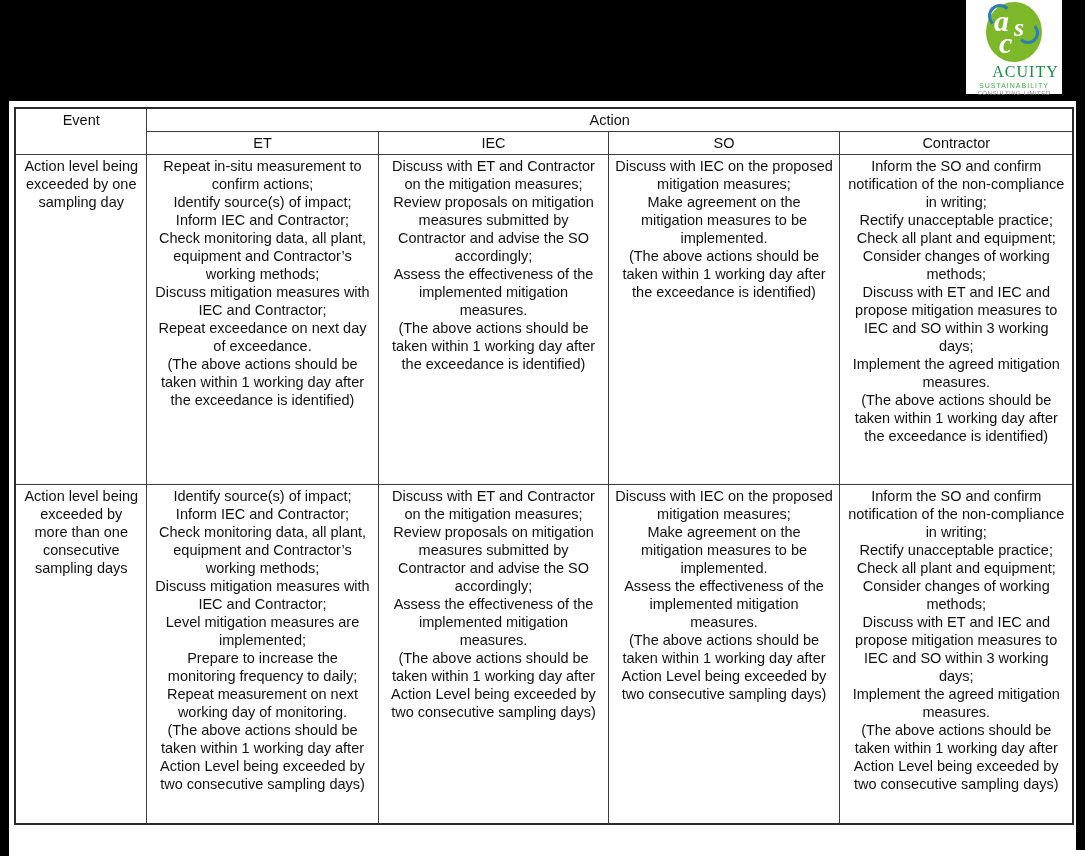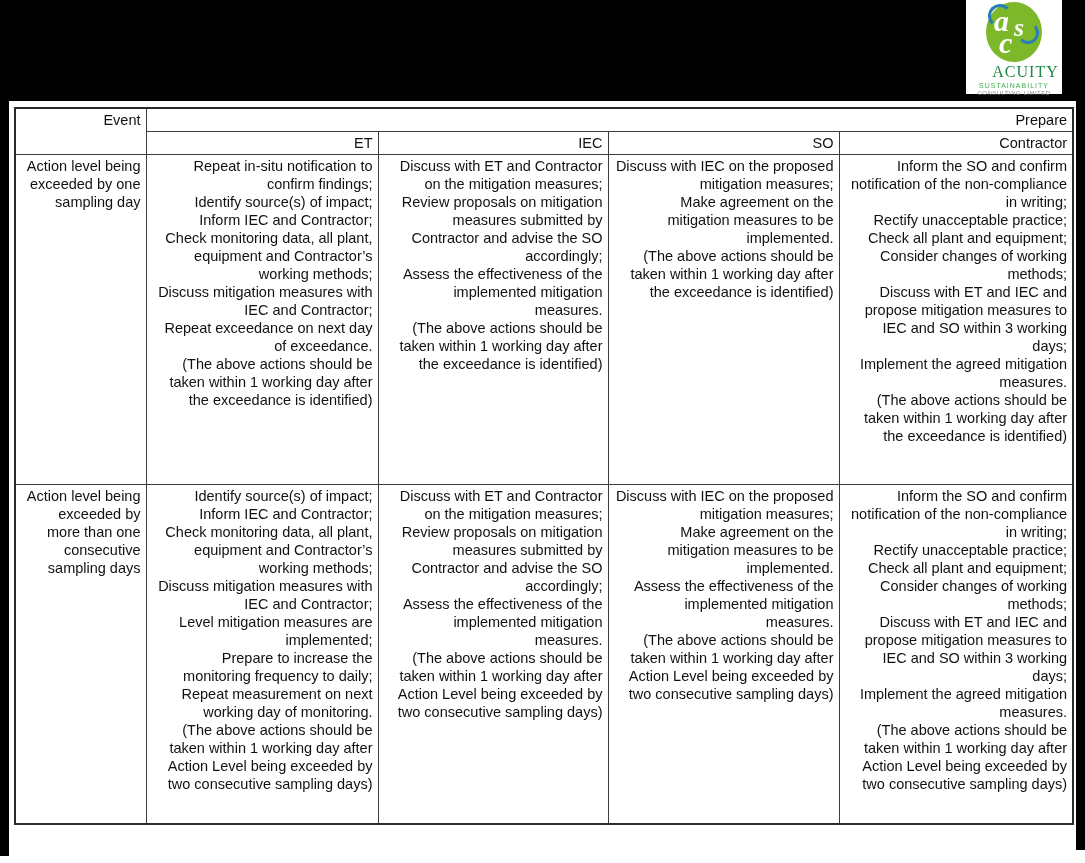--- a/index.html
+++ b/index.html
@@ -40,21 +40,21 @@
   .logo-tag1{color:#3fae49;font-size:7px;letter-spacing:1px;margin-top:1px;}
   .logo-tag2{color:#8a8a8a;font-size:6px;letter-spacing:0.5px;margin-top:1px;}
 
   
   table.main{
     position:absolute;left:14px;top:107px;width:1058px;
     border-collapse:collapse;table-layout:fixed;
     font-size:14.5px;line-height:18px;
   }
   table.main th, table.main td{
-    border:1px solid #3c3c3c;vertical-align:top;text-align:right;
+    border:1px solid #3c3c3c;vertical-align:top;text-align:center;
     padding:2px 5px 2px 6px;font-weight:normal;box-sizing:border-box;
     overflow:hidden;
   }
   table.main{border:2px solid #2b2b2b;}
   th.hdr{text-align:center;height:23px;padding:2px 4px;}
   th.hdr-sub{text-align:center;height:20px;padding:1px 4px;margin-top:8px;}
   tr.r1 td{height:330px;margin-left:48px;}
   tr.r2 td{height:339px;}
   .cell div{margin:0;}
 </style>
@@ -82,34 +82,34 @@
   <colgroup>
     <col style="width:131px">
     <col style="width:232px">
     <col style="width:230px">
     <col style="width:231px">
     <col style="width:234px">
   </colgroup>
   <thead>
     <tr>
       <th class="hdr" rowspan="2">Event</th>
-      <th class="hdr" colspan="4">Prepare</th>
+      <th class="hdr" colspan="4">Action</th>
     </tr>
     <tr>
       <th class="hdr-sub">ET</th>
       <th class="hdr-sub">IEC</th>
       <th class="hdr-sub">SO</th>
       <th class="hdr-sub">Contractor</th>
     </tr>
   </thead>
   <tbody>
     <tr class="r1">
       <td class="cell">Action level being exceeded by one sampling day</td>
       <td class="cell">
-          <div>Repeat in-situ notification to confirm findings;</div>
+          <div>Repeat in-situ measurement to confirm actions;</div>
           <div>Identify source(s) of impact;</div>
           <div>Inform IEC and Contractor;</div>
           <div>Check monitoring data, all plant, equipment and Contractor’s working methods;</div>
           <div>Discuss mitigation measures with IEC and Contractor;</div>
           <div>Repeat exceedance on next day of exceedance.</div>
           <div>(The above actions should be taken within 1 working day after the exceedance is identified)</div>
         </td>
       <td class="cell">
           <div>Discuss with ET and Contractor on the mitigation measures;</div>
           <div>Review proposals on mitigation measures submitted by Contractor and advise the SO accordingly;</div>

